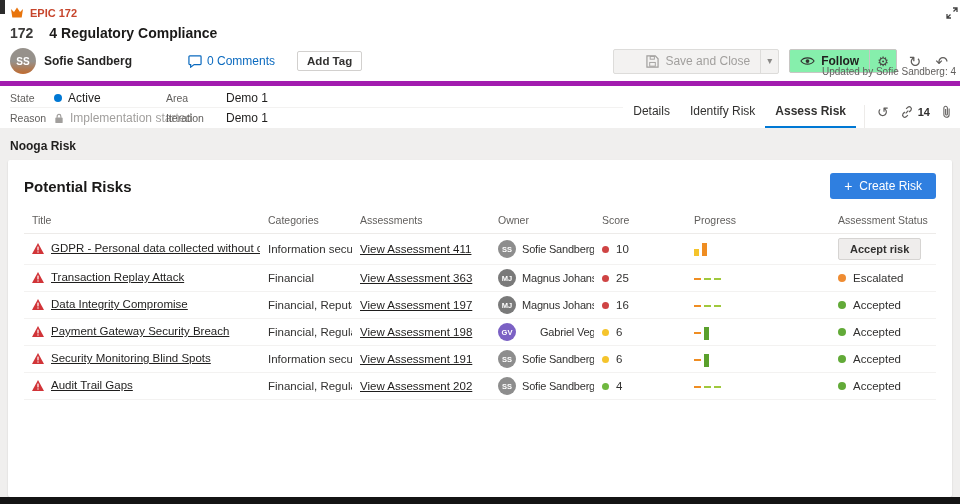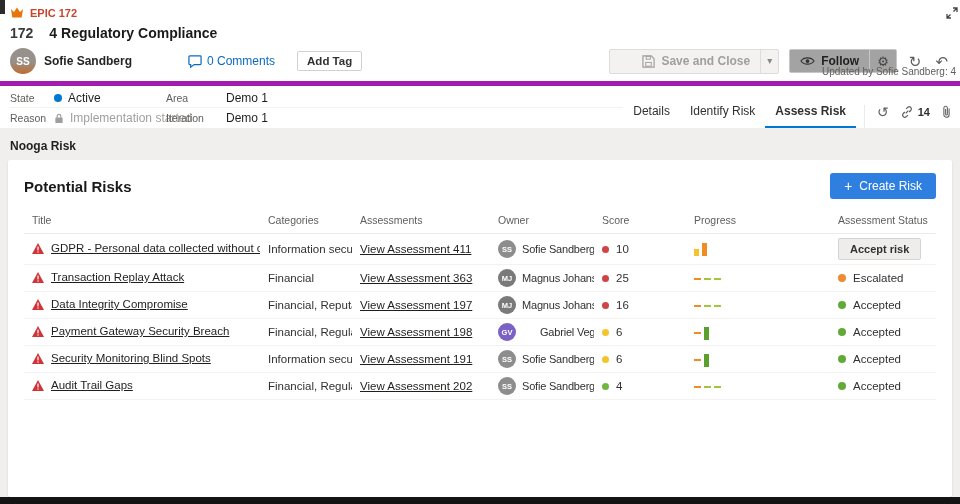--- a/index.html
+++ b/index.html
@@ -23,23 +23,23 @@
   .avatar.lg { width: 26px; height: 26px; font-size: 10px; background: linear-gradient(180deg,#96918b 52%,#c06b2f 100%); }
   .avatar.sm { width: 18px; height: 18px; font-size: 7.5px; }
   .owner-name-hdr { margin-left: 8px; font-size: 12px; font-weight: 700; color: #252423; cursor: pointer; }
   .comments-link { margin-left: 56px; display: inline-flex; gap: 5px; align-items: center; color: #0b6abf; font-size: 12px; cursor: pointer; }
   .add-tag { margin-left: 22px; font-size: 11.5px; font-weight: 700; color: #323130; border: 1px solid #d2d0ce; padding: 3px 9px; border-radius: 2px; background: #fff; cursor: pointer; font-family: inherit; }
 
   .hdr-actions { margin-left: auto; display: flex; align-items: center; gap: 10px; }
   .btn-group { display: flex; border: 1px solid #c8c6c4; border-radius: 2px; overflow: hidden; }
   .btn { display: inline-flex; align-items: center; gap: 6px; font-size: 12px; padding: 5px 10px; background: transparent; border: none; font-family: inherit; cursor: pointer; line-height: 1; }
   .save-group { background: #f3f2f1; border-color: #dddcda; }
-  .save-btn { color: #a19f9d; font-weight: 700; padding-left: 32px; }
+  .save-btn { color: #a19f9d; font-weight: 400; padding-left: 32px; }
   .chev-btn { border-left: 1px solid #dddcda; color: #8a8886; padding: 5px 6px; font-size: 10px; }
-  .follow-group { background: #a3a3a3; }
+  .follow-group { background: #86efac; }
   .follow-btn { color: #201f1e; font-weight: 600; }
   .gear-btn { border-left: 1px solid #c8c6c4; color: #484644; font-size: 13px; padding: 4px 7px; }
   .icon-btn { background: none; border: none; color: #605e5c; font-size: 15px; cursor: pointer; padding: 1px 2px; font-family: inherit; line-height: 1; }
 
   .updated-text { position: absolute; right: 4px; top: 66px; font-size: 10px; color: #605e5c; white-space: nowrap; }
 
   .hdr-fields { display: flex; justify-content: space-between; border-top: 5px solid #a21caf; min-height: 44px; }
   .fields-left { width: 690px; padding-left: 10px; padding-top: 2px; }
   .field-row { display: grid; grid-template-columns: 34px 122px 50px auto; align-items: center; height: 20px; border-bottom: 1px solid #f3f2f1; }
   .field-row.last { border-bottom: none; }

